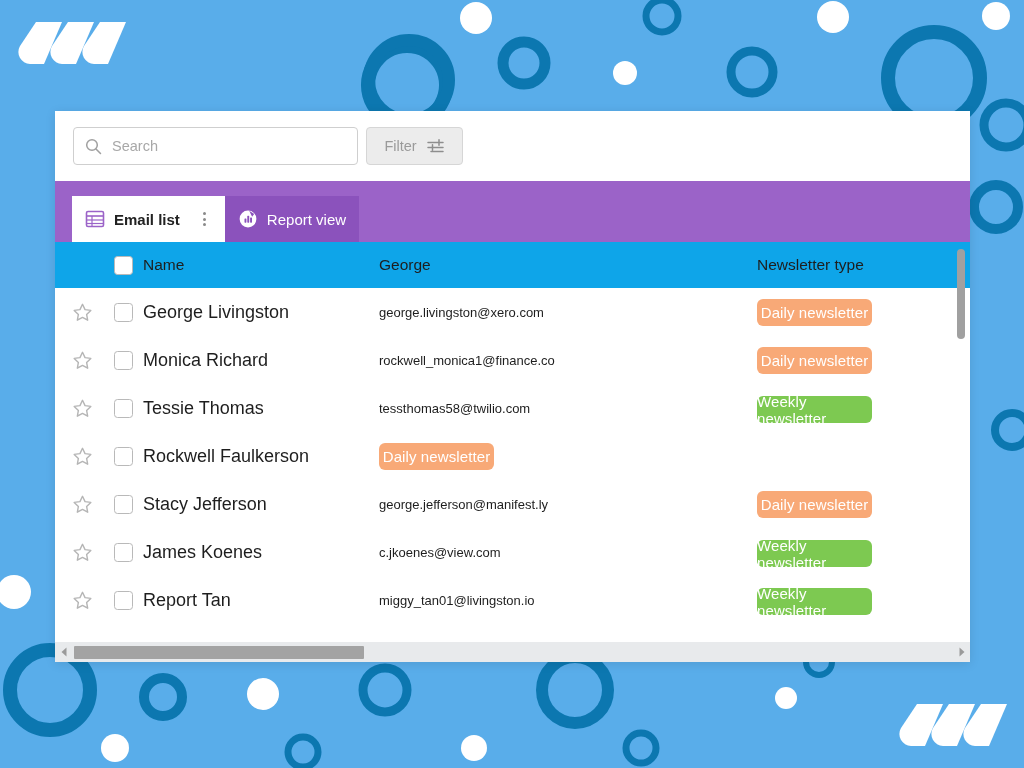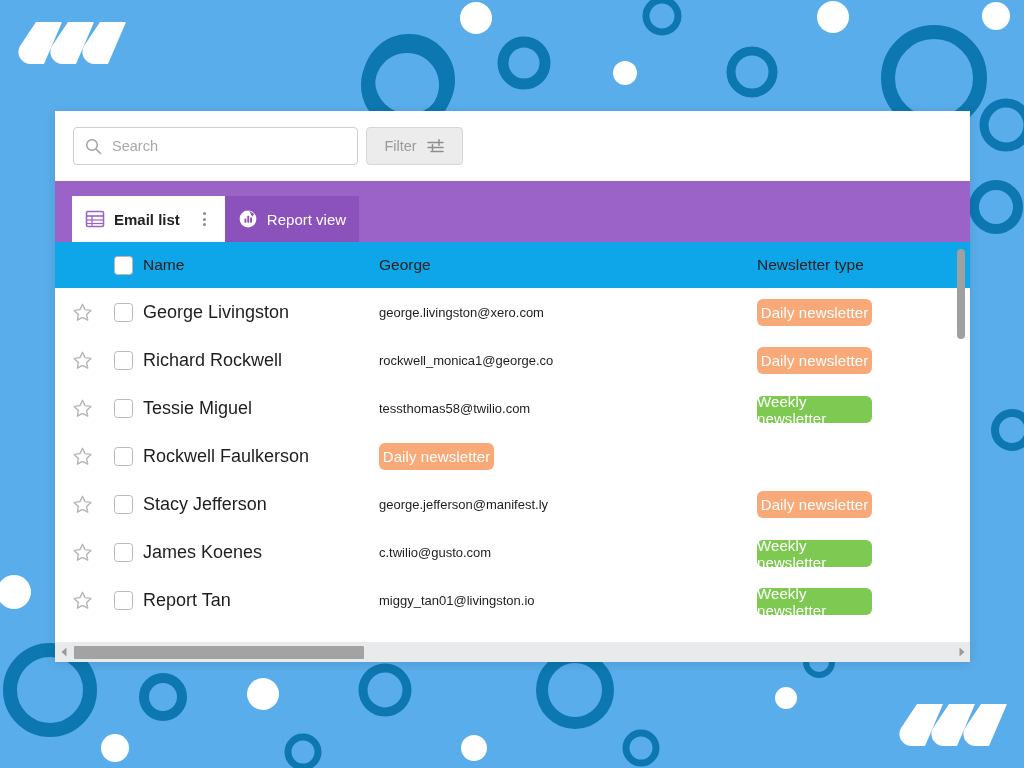--- a/index.html
+++ b/index.html
@@ -261,34 +261,34 @@
         </div>
         <div class="row">
           <div class="c-star">
             <svg class="star" viewBox="0 0 24 24" xmlns="http://www.w3.org/2000/svg">
               <path d="M12 2.6 l2.9 6.1 6.6 .9 -4.8 4.6 1.2 6.6 -5.9 -3.2 -5.9 3.2 1.2 -6.6 -4.8 -4.6 6.6 -.9 z" fill="none" stroke="#b5b5b5" stroke-width="1.6" stroke-linejoin="round"></path>
             </svg>
           </div>
           <div class="c-check">
             <span class="chk"></span>
           </div>
-          <div class="c-name">Richard Rockwell</div>
-          <div class="c-email">rockwell_monica1@george.co</div>
+          <div class="c-name">Monica Richard</div>
+          <div class="c-email">rockwell_monica1@finance.co</div>
           <div class="c-type"><span class="badge" style="background:#F8A977">Daily newsletter</span></div>
         </div>
         <div class="row">
           <div class="c-star">
             <svg class="star" viewBox="0 0 24 24" xmlns="http://www.w3.org/2000/svg">
               <path d="M12 2.6 l2.9 6.1 6.6 .9 -4.8 4.6 1.2 6.6 -5.9 -3.2 -5.9 3.2 1.2 -6.6 -4.8 -4.6 6.6 -.9 z" fill="none" stroke="#b5b5b5" stroke-width="1.6" stroke-linejoin="round"></path>
             </svg>
           </div>
           <div class="c-check">
             <span class="chk"></span>
           </div>
-          <div class="c-name">Tessie Miguel</div>
+          <div class="c-name">Tessie Thomas</div>
           <div class="c-email">tessthomas58@twilio.com</div>
           <div class="c-type"><span class="badge" style="background:#7DC951">Weekly newsletter</span></div>
         </div>
         <div class="row">
           <div class="c-star">
             <svg class="star" viewBox="0 0 24 24" xmlns="http://www.w3.org/2000/svg">
               <path d="M12 2.6 l2.9 6.1 6.6 .9 -4.8 4.6 1.2 6.6 -5.9 -3.2 -5.9 3.2 1.2 -6.6 -4.8 -4.6 6.6 -.9 z" fill="none" stroke="#b5b5b5" stroke-width="1.6" stroke-linejoin="round"></path>
             </svg>
           </div>
           <div class="c-check">
@@ -313,21 +313,21 @@
         <div class="row">
           <div class="c-star">
             <svg class="star" viewBox="0 0 24 24" xmlns="http://www.w3.org/2000/svg">
               <path d="M12 2.6 l2.9 6.1 6.6 .9 -4.8 4.6 1.2 6.6 -5.9 -3.2 -5.9 3.2 1.2 -6.6 -4.8 -4.6 6.6 -.9 z" fill="none" stroke="#b5b5b5" stroke-width="1.6" stroke-linejoin="round"></path>
             </svg>
           </div>
           <div class="c-check">
             <span class="chk"></span>
           </div>
           <div class="c-name">James Koenes</div>
-          <div class="c-email">c.twilio@gusto.com</div>
+          <div class="c-email">c.jkoenes@view.com</div>
           <div class="c-type"><span class="badge" style="background:#7DC951">Weekly newsletter</span></div>
         </div>
         <div class="row">
           <div class="c-star">
             <svg class="star" viewBox="0 0 24 24" xmlns="http://www.w3.org/2000/svg">
               <path d="M12 2.6 l2.9 6.1 6.6 .9 -4.8 4.6 1.2 6.6 -5.9 -3.2 -5.9 3.2 1.2 -6.6 -4.8 -4.6 6.6 -.9 z" fill="none" stroke="#b5b5b5" stroke-width="1.6" stroke-linejoin="round"></path>
             </svg>
           </div>
           <div class="c-check">
             <span class="chk"></span>

